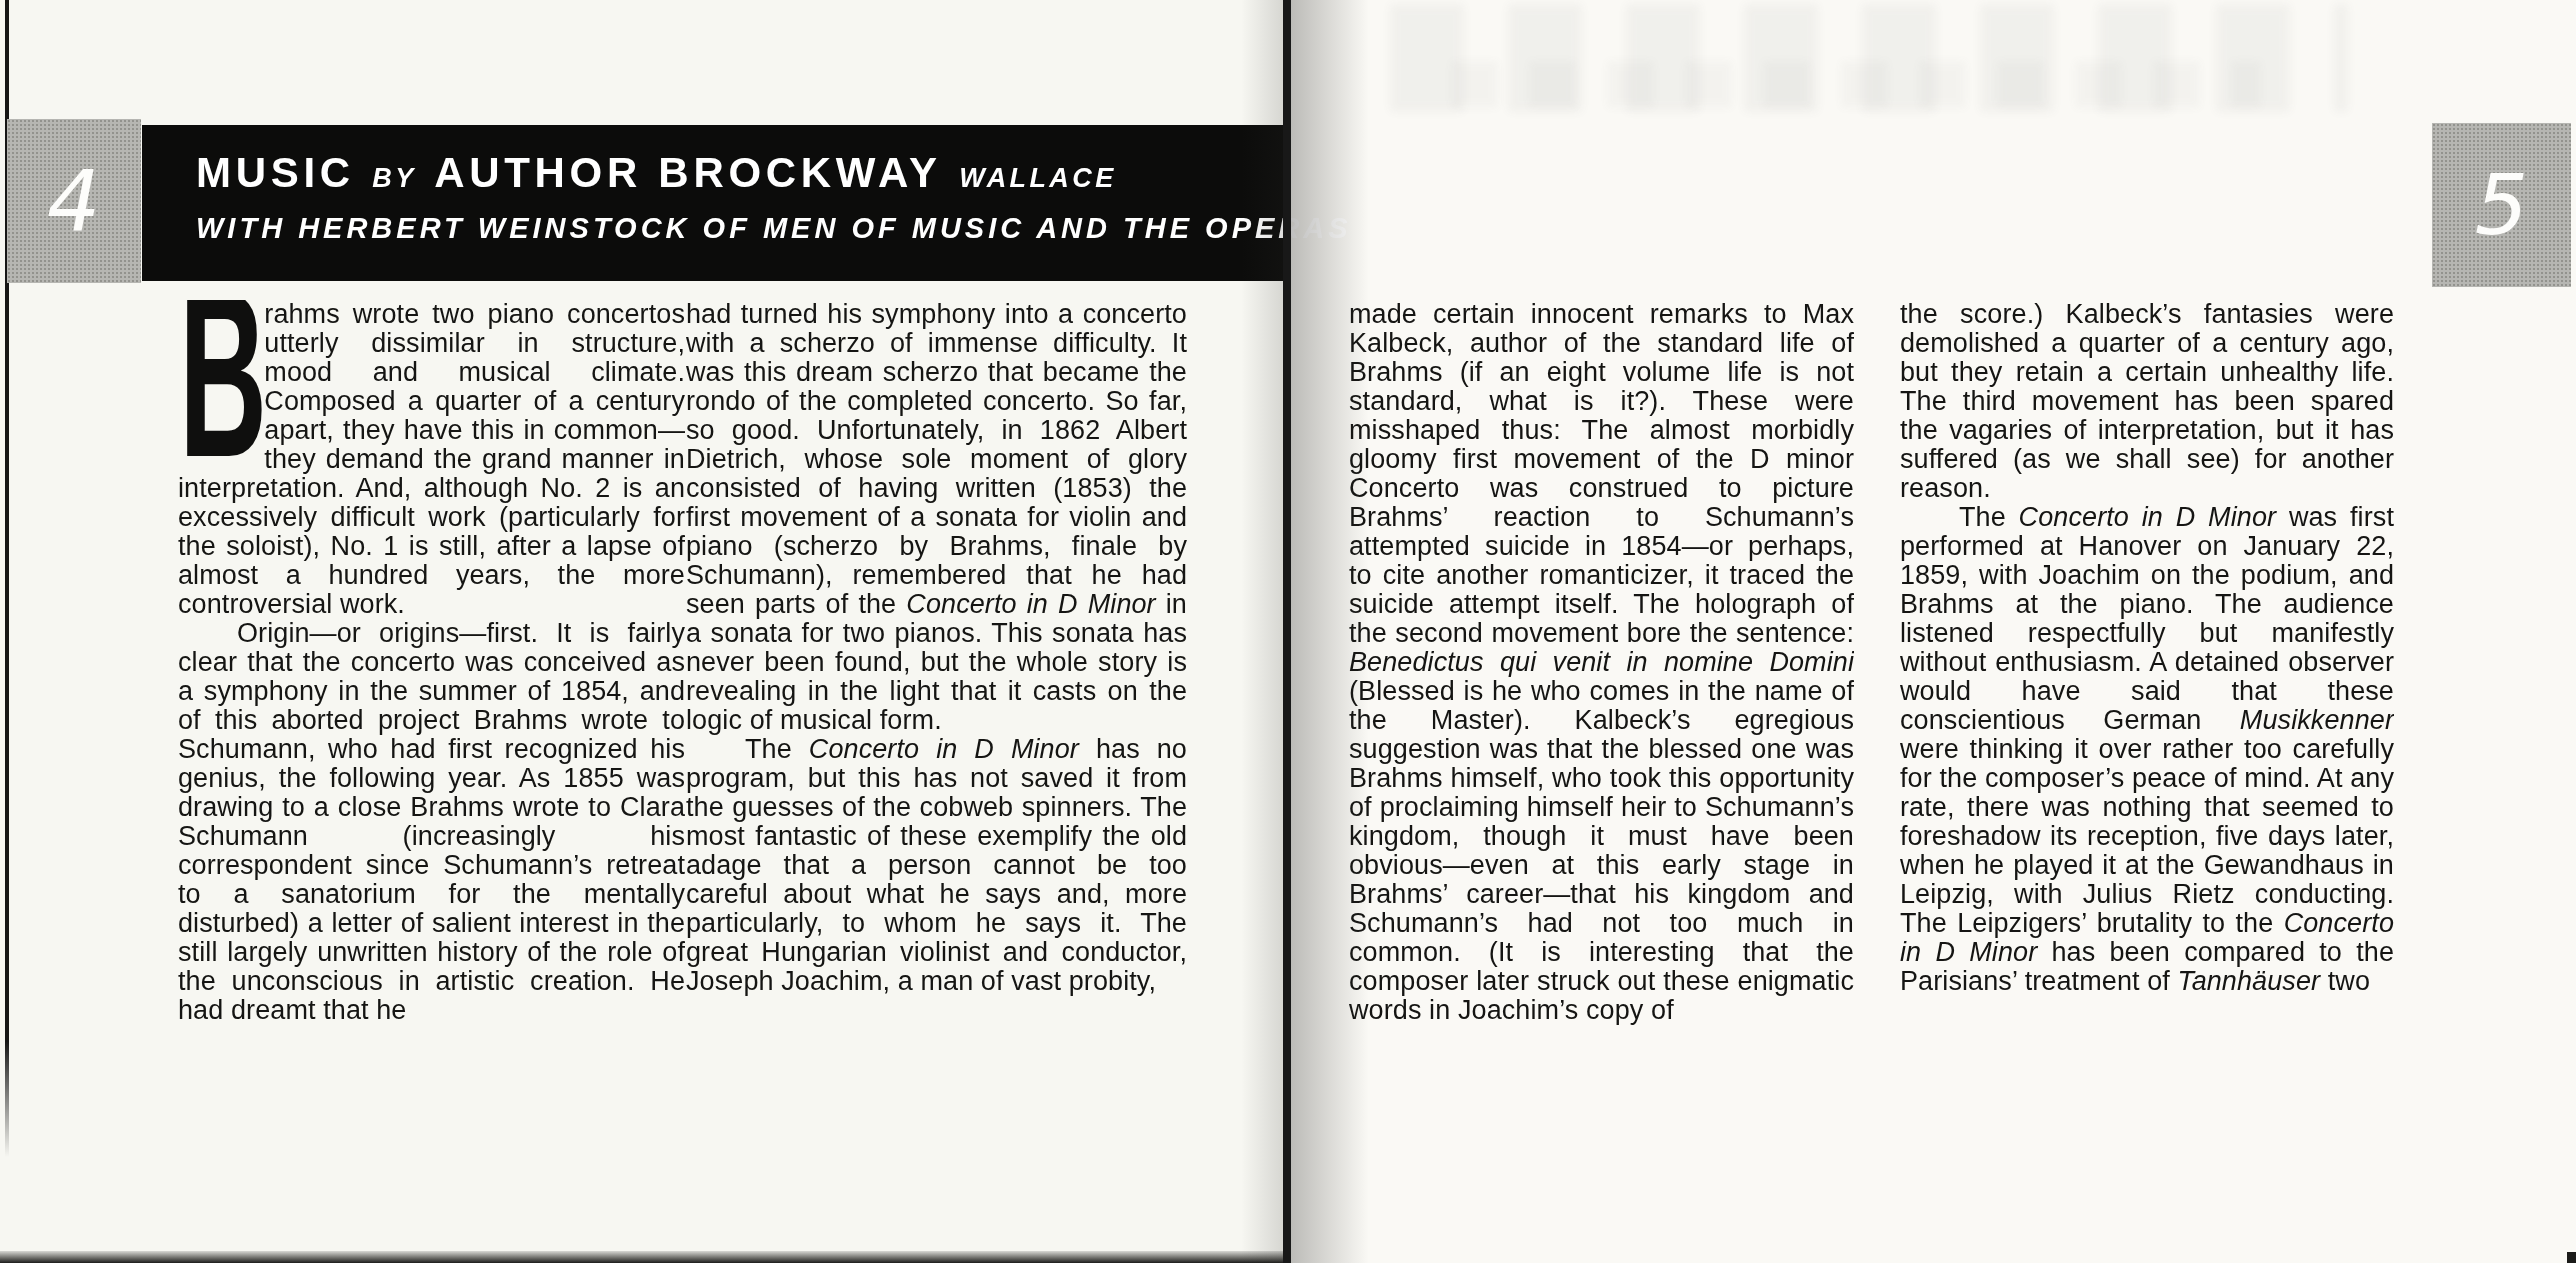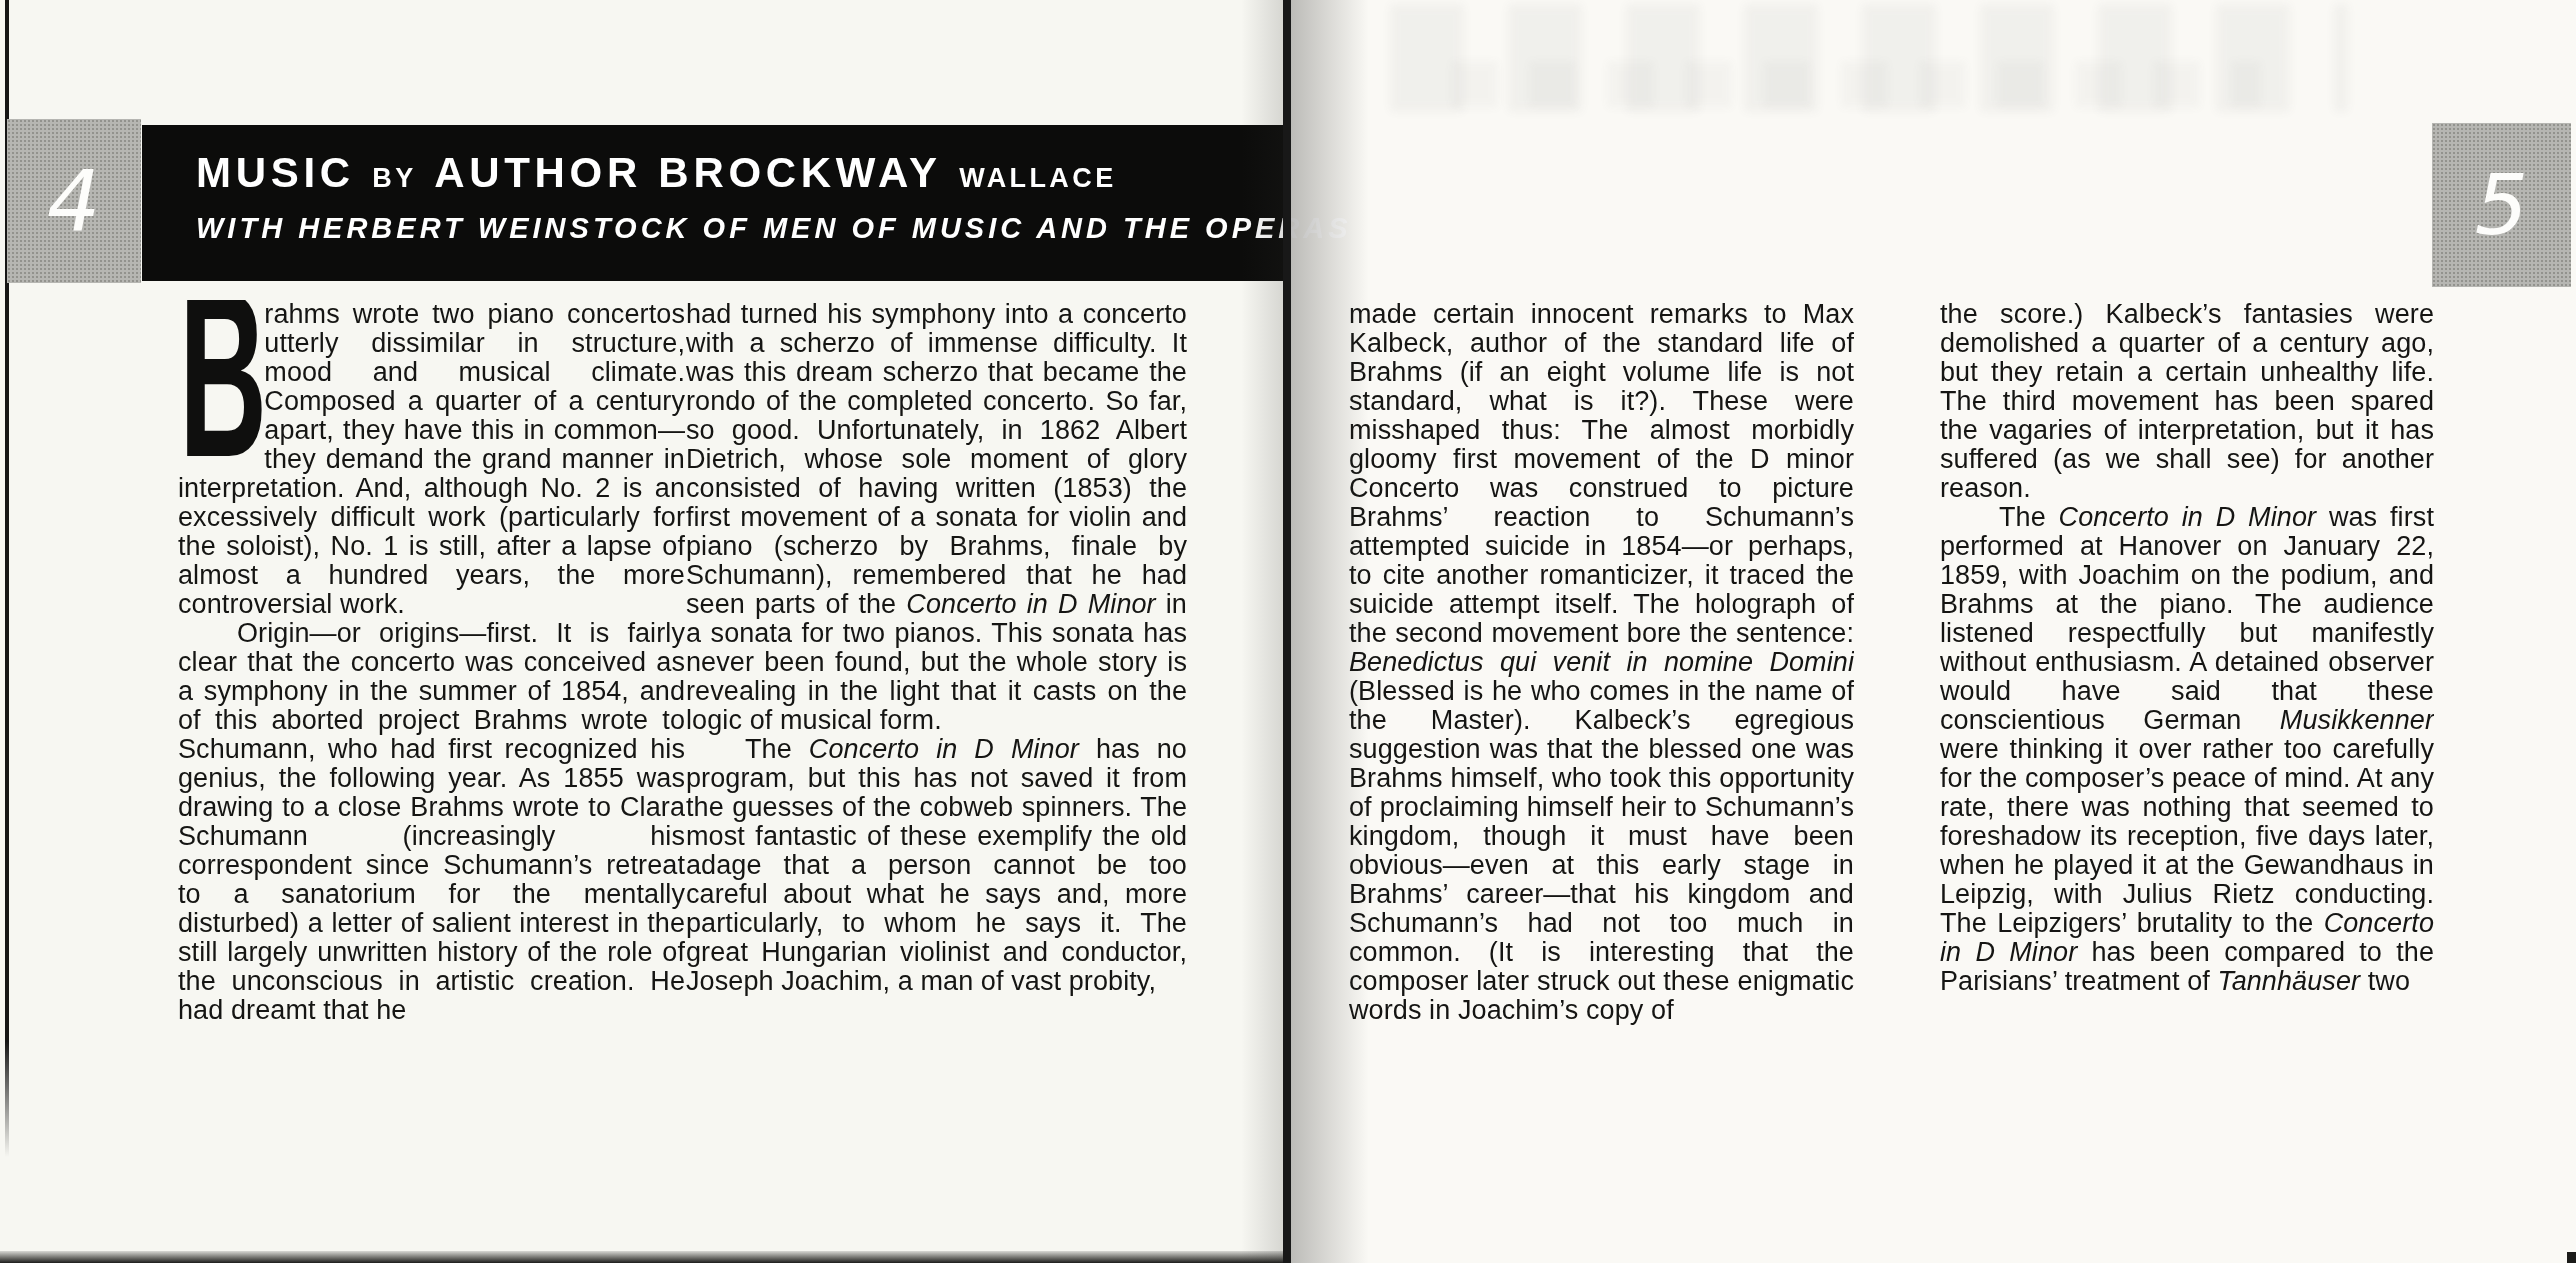--- a/index.html
+++ b/index.html
@@ -45,30 +45,30 @@
   }
 
   
   .banner{
     left:142px;top:125px;width:1144px;height:156px;background:#0c0c0b;
     color:#ffffff;box-sizing:border-box;padding:24px 0 0 54px;
   }
   .banner .l1{white-space:nowrap;}
   .banner .l1 span{margin-right:17.5px;}
   .banner .l1 .big{font-size:42px;font-weight:bold;letter-spacing:4.7px;}
-  .banner .l1 .small{font-size:27px;font-weight:bold;letter-spacing:3.4px;}
+  .banner .l1 .small{font-size:27px;font-weight:bold;font-style:italic;letter-spacing:3.4px;}
   .banner .l2{margin-top:15px;font-size:29px;font-weight:bold;font-style:italic;
     letter-spacing:4px;white-space:nowrap;}
 
   
   .col{top:300px;height:892px;overflow:hidden;}
   #col-1{left:178px;width:507px;}
   #col-2{left:686px;width:501px;}
   #col-3{left:1349px;width:505px;}
-  #col-4{left:1940px;width:494px;}
+  #col-4{left:1900px;width:494px;}
   .col p{
     margin:0;text-align:justify;font-size:27px;line-height:29px;
     color:#151513;letter-spacing:0.1px;
   }
   .col p.indent{text-indent:59px;}
   .it{font-style:italic;}
   .dropcap{
     float:left;width:70px;height:144px;margin:2.7px 15px 0 1.3px;
     display:flex;align-items:center;
     font-weight:bold;font-size:235px;line-height:144px;color:#0f0f0e;

